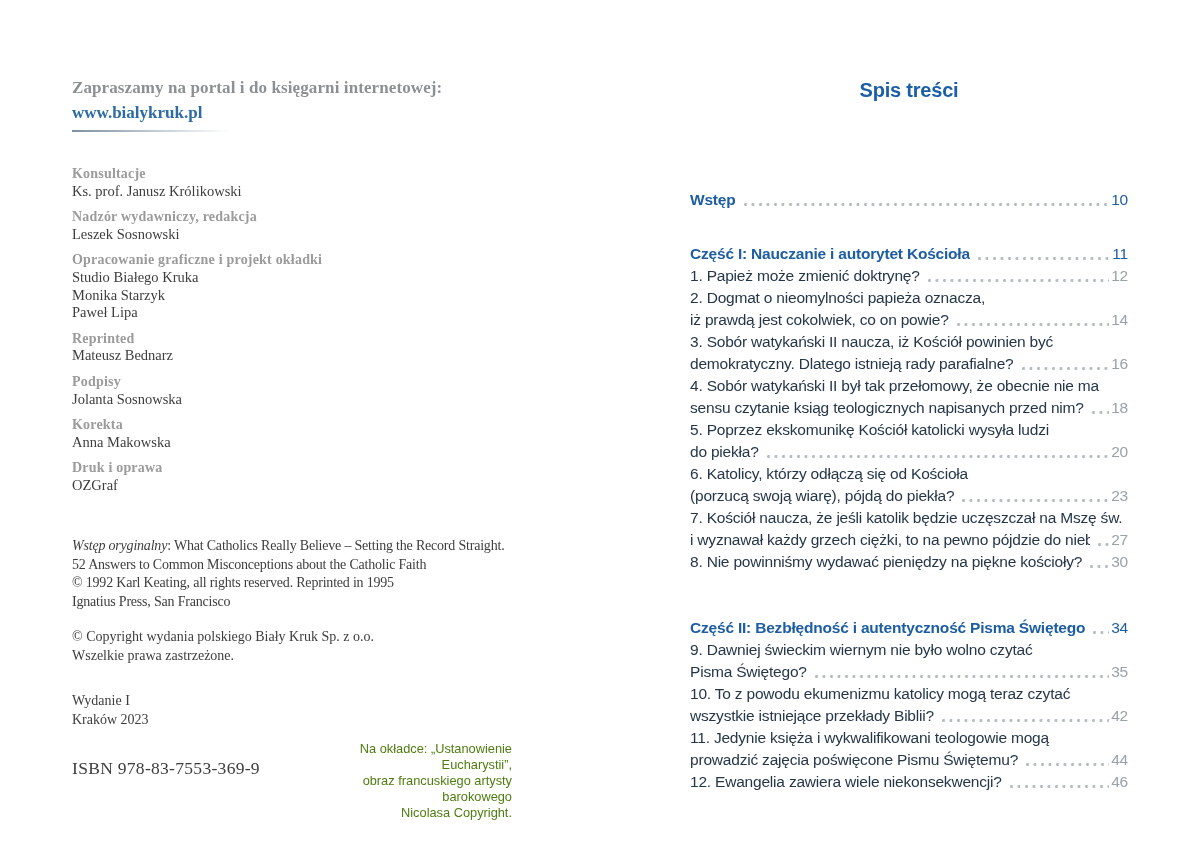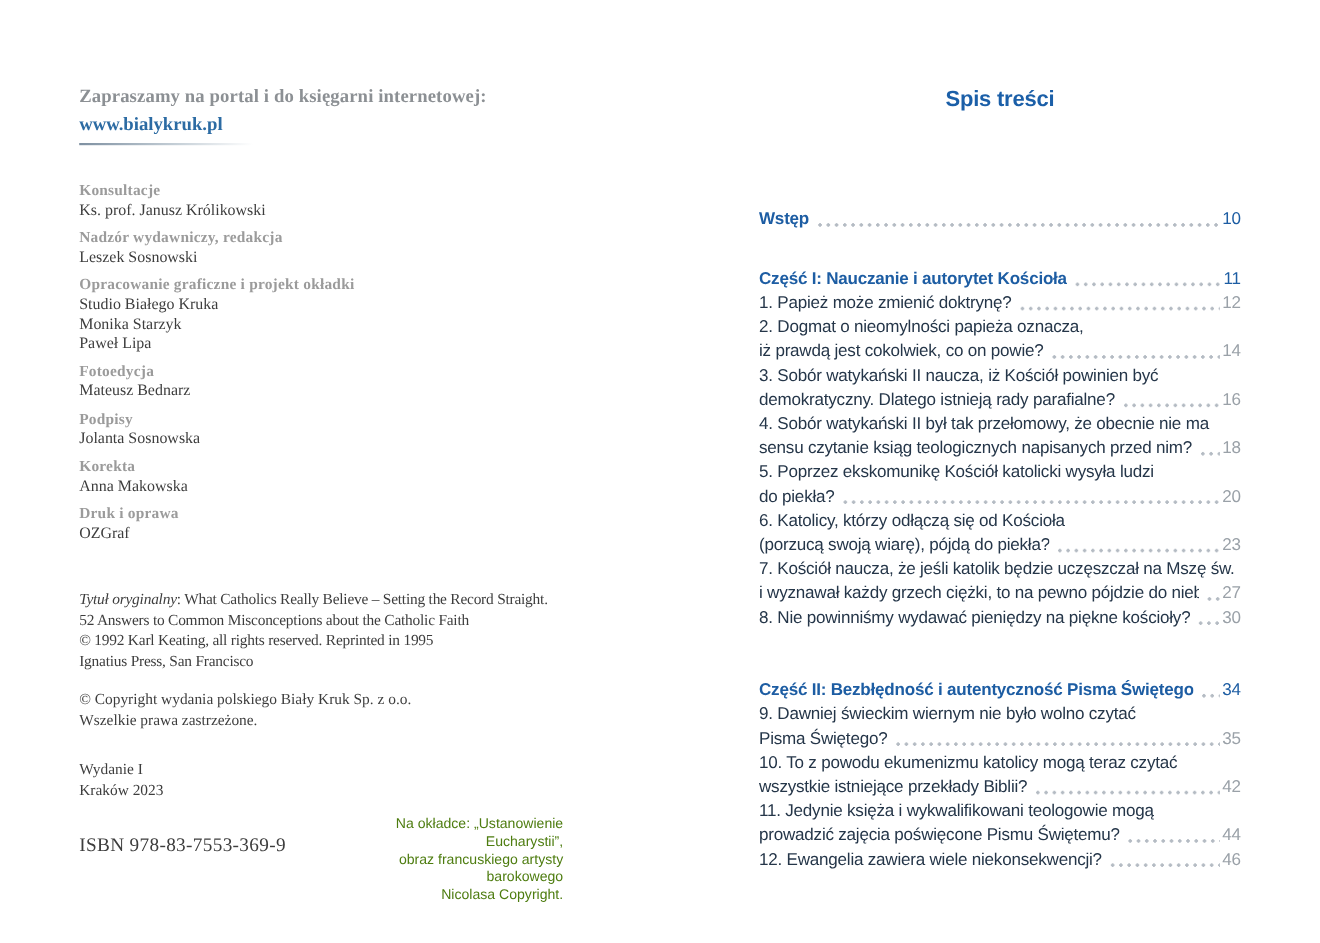--- a/index.html
+++ b/index.html
@@ -80,40 +80,40 @@
         <div class="credit-label">Nadzór wydawniczy, redakcja</div>
         <div class="credit-name">Leszek Sosnowski</div>
       </div>
       <div class="credit-group">
         <div class="credit-label">Opracowanie graficzne i projekt okładki</div>
         <div class="credit-name">Studio Białego Kruka</div>
         <div class="credit-name">Monika Starzyk</div>
         <div class="credit-name">Paweł Lipa</div>
       </div>
       <div class="credit-group">
-        <div class="credit-label">Fotoedycja</div>
+        <div class="credit-label">Reprinted</div>
         <div class="credit-name">Mateusz Bednarz</div>
       </div>
       <div class="credit-group">
         <div class="credit-label">Podpisy</div>
         <div class="credit-name">Jolanta Sosnowska</div>
       </div>
       <div class="credit-group">
         <div class="credit-label">Korekta</div>
         <div class="credit-name">Anna Makowska</div>
       </div>
       <div class="credit-group">
         <div class="credit-label">Druk i oprawa</div>
         <div class="credit-name">OZGraf</div>
       </div>
     </div>
 
   <div class="orig-title">
     <div>
-      <span class="it">Tytuł oryginalny</span><span>: What Catholics Really Believe – Setting the Record Straight.</span>
+      <span class="it">Wstęp oryginalny</span><span>: What Catholics Really Believe – Setting the Record Straight.</span>
     </div>
     <div>
         <div>52 Answers to Common Misconceptions about the Catholic Faith</div>
         <div>© 1992 Karl Keating, all rights reserved. Reprinted in 1995</div>
         <div>Ignatius Press, San Francisco</div>
       </div>
   </div>
 
   <div class="copyright-pl">
       <div>© Copyright wydania polskiego Biały Kruk Sp. z o.o.</div>

